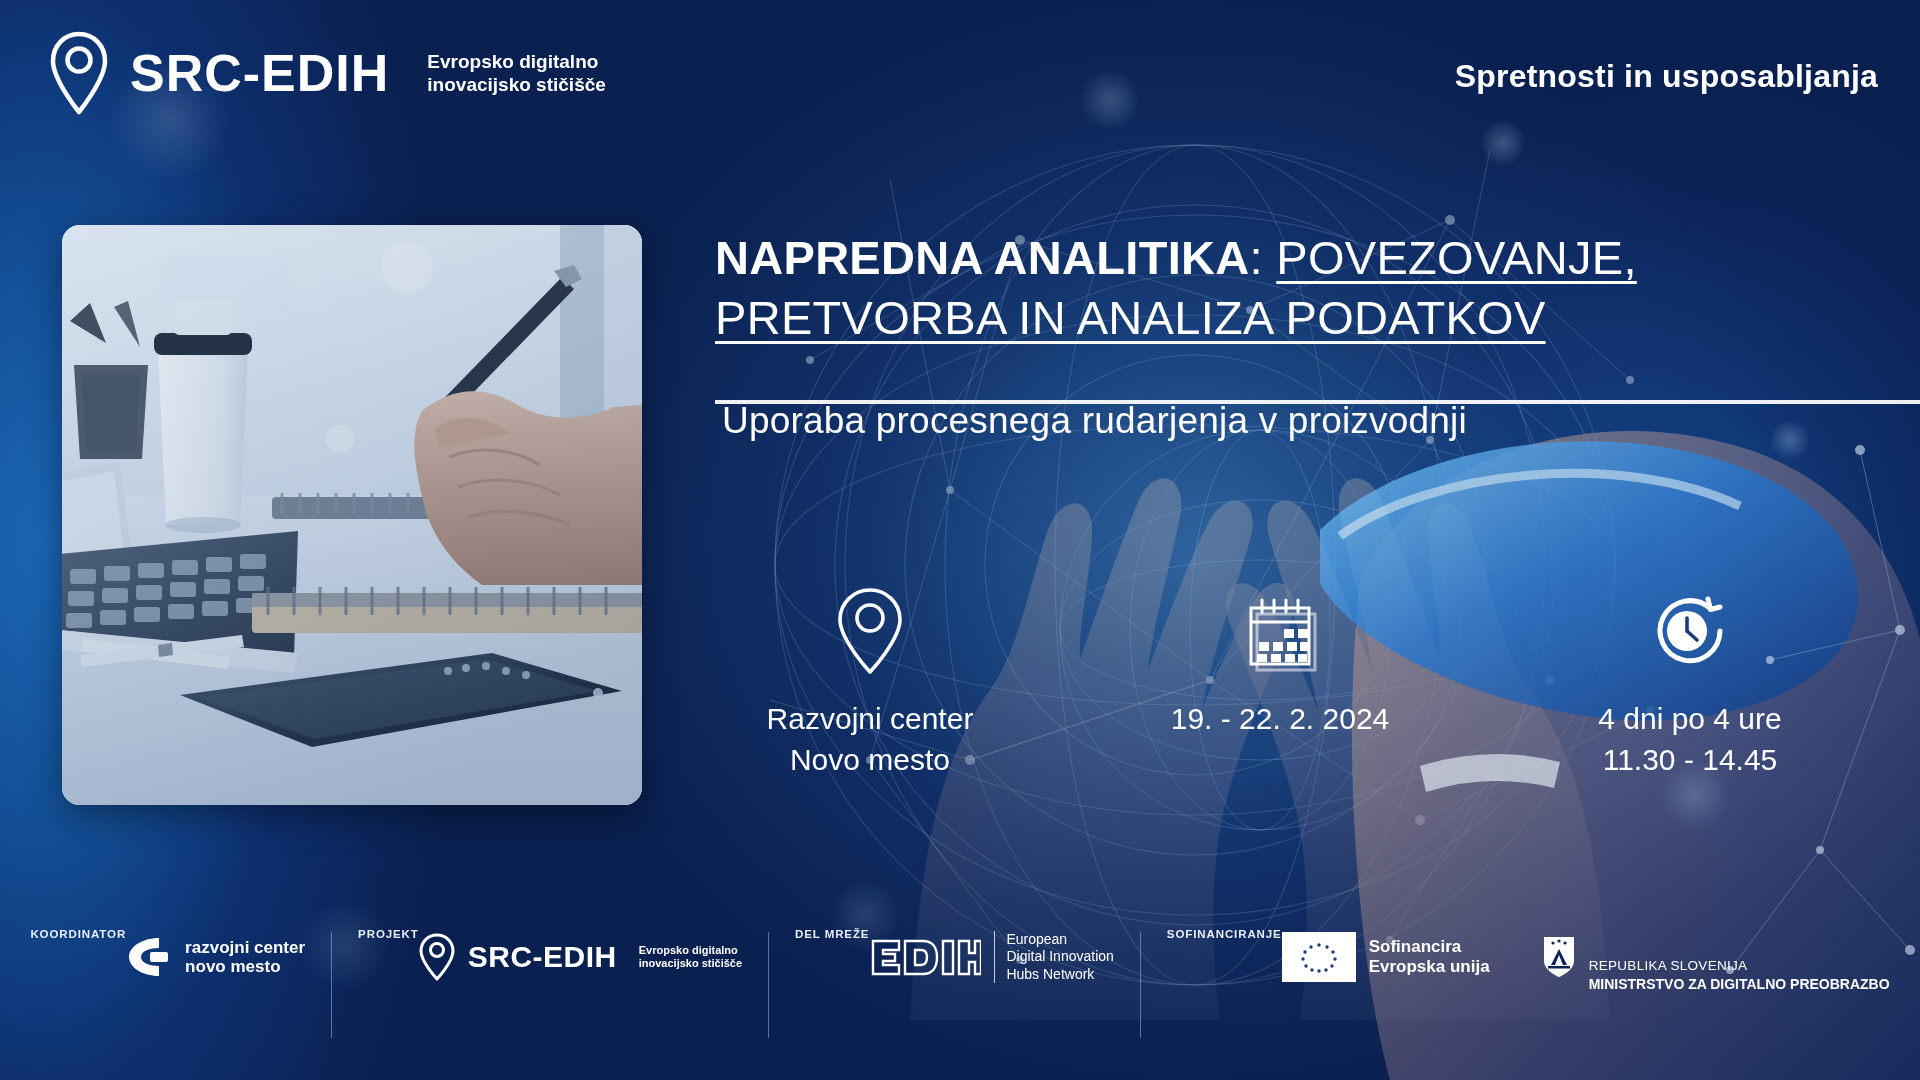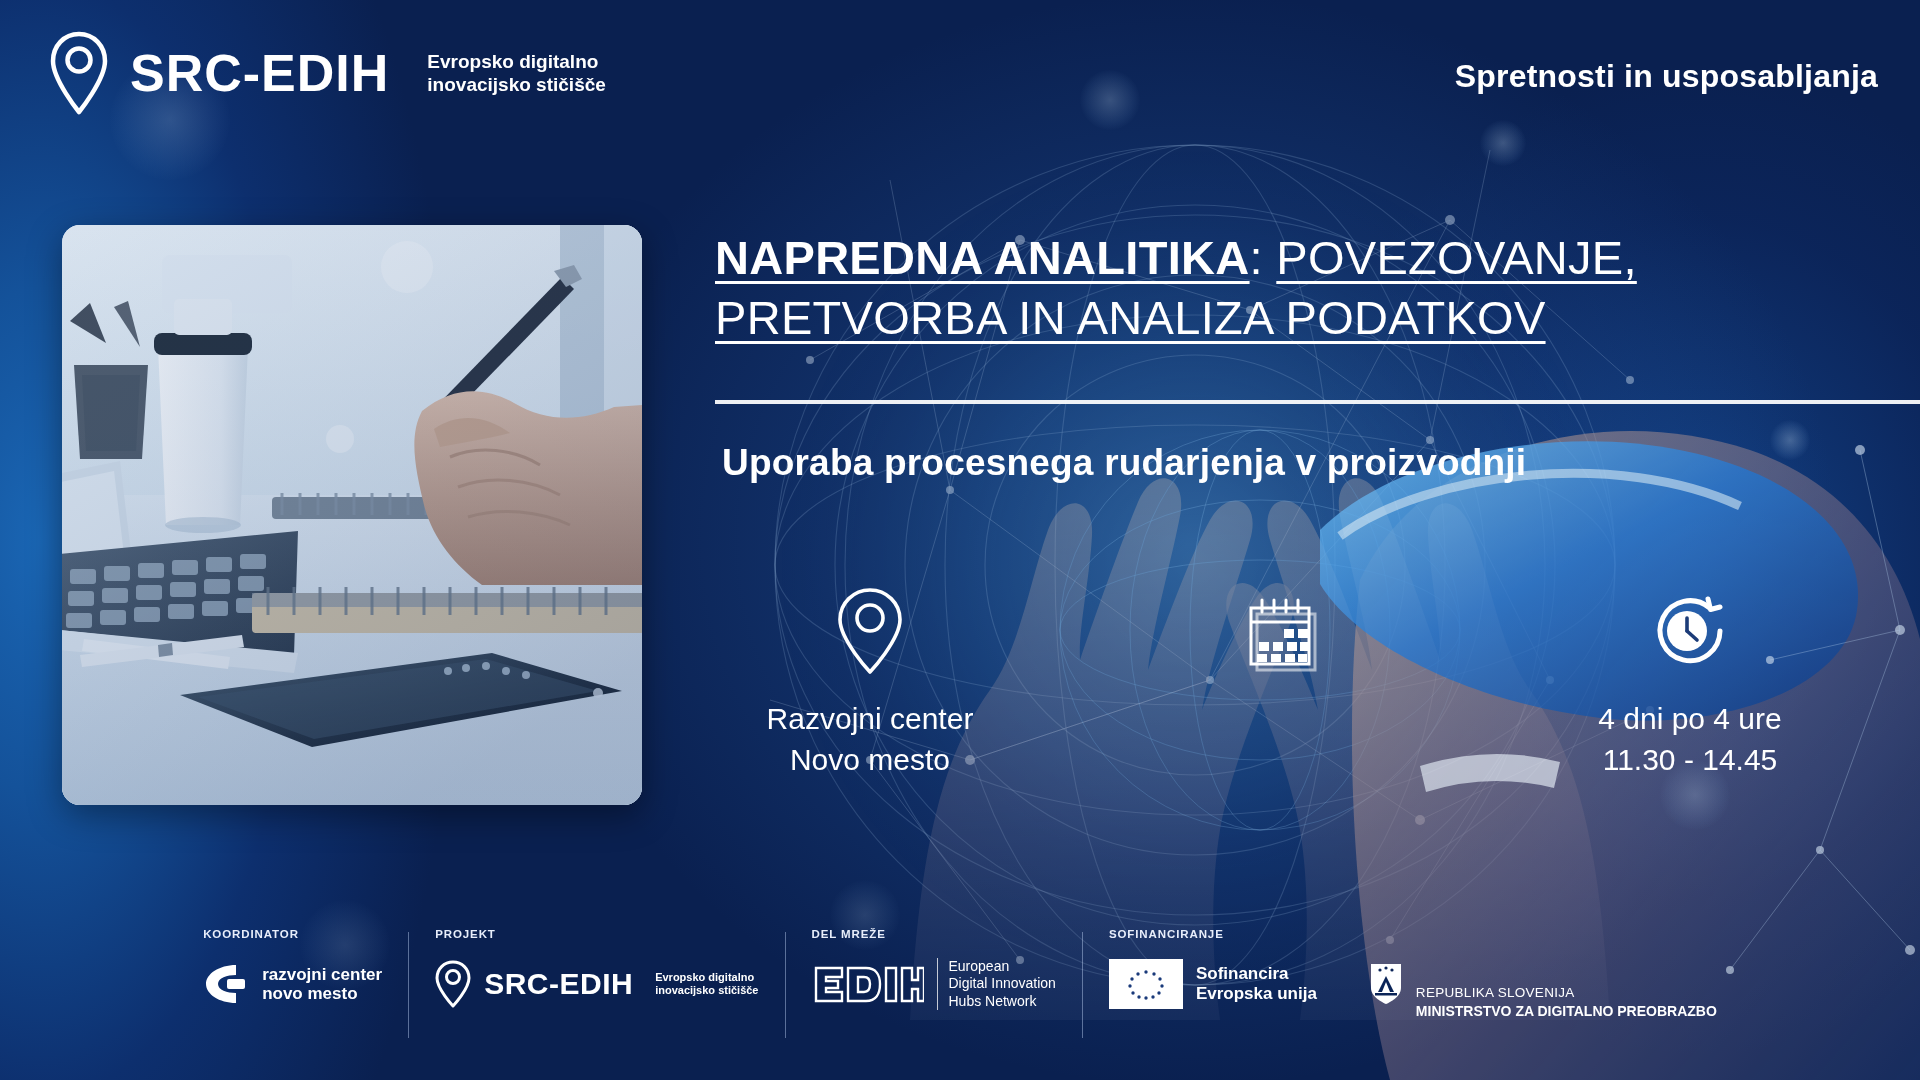--- a/index.html
+++ b/index.html
@@ -38,34 +38,34 @@
   .photo {
     position:absolute; left:62px; top:225px; width:580px; height:580px;
     border-radius:18px; overflow:hidden;
     box-shadow:0 10px 34px rgba(0,0,0,.38);
     background:linear-gradient(165deg,#dfe9f2 0%,#cfdeec 42%,#b9ccdf 100%);
   }
 
   
   .titlewrap { position:absolute; left:715px; top:228px; width:1200px; }
   h1.title { color:#fff; font-size:47px; line-height:1.28; letter-spacing:.3px; font-weight:400; }
-  h1.title .strong { font-weight:700; text-decoration:underline; text-decoration-thickness:3px; text-underline-offset:7px; }
+  h1.title .strong { font-weight:700; text-decoration-thickness:3px; text-underline-offset:7px; }
   h1.title .u { text-decoration:underline; text-decoration-thickness:3px; text-underline-offset:7px; }
   .rule { position:absolute; left:715px; top:400px; width:1205px; height:4px; background:rgba(255,255,255,.93); }
-  .subtitle { position:absolute; left:722px; top:442px; color:#fff; font-size:37px; font-weight:700; letter-spacing:.2px; }
+  .subtitle { position:absolute; left:722px; top:400px; color:#fff; font-size:37px; font-weight:400; letter-spacing:.2px; }
 
   
   .inforow { position:absolute; left:700px; top:585px; width:1160px; display:flex; justify-content:space-between; }
   .infocell { width:340px; display:flex; flex-direction:column; align-items:center; }
   .infoicon { height:92px; display:flex; align-items:center; justify-content:center; margin-bottom:22px; }
   .infoline { color:#fff; font-size:30px; line-height:1.35; text-align:center; }
 
   
   .footer { position:absolute; left:0; right:0; bottom:42px; height:110px; display:flex; align-items:flex-start; justify-content:center; gap:0; }
-  .fgroup { position:relative; display:flex; flex-direction:column; justify-content:flex-start; padding:0 26px; }
+  .fgroup { position:relative; display:flex; flex-direction:row; justify-content:flex-start; padding:0 26px; }
   .fcap { color:#e8eefb; font-size:11.5px; font-weight:700; letter-spacing:.9px; margin-bottom:13px; height:14px; }
   .frow { display:flex; align-items:center; gap:13px; height:58px; }
   .fsep { width:1px; align-self:stretch; margin-top:4px; background:rgba(190,210,245,.45); }
   .ftext { color:#fff; font-weight:700; font-size:17px; line-height:1.12; }
   .ftext small { display:block; font-weight:700; font-size:17px; }
   .edih-word { color:#fff; font-size:30px; font-weight:700; letter-spacing:.5px; line-height:1; }
   .edih-tag { color:#fff; font-size:11px; line-height:1.2; font-weight:600; padding-left:9px; border-left:0; }
   .hubs { color:#fff; font-size:14px; line-height:1.26; padding-left:11px; border-left:1px solid rgba(255,255,255,.75); }
   .euflag { width:74px; height:50px; background:#fff; display:block; }
   .eutext { color:#fff; font-size:17px; font-weight:700; line-height:1.2; }
@@ -396,20 +396,21 @@
               <rect x="36" y="54" width="10" height="9"></rect>
             <rect x="50" y="54" width="10" height="9"></rect>
               <rect x="63" y="54" width="8" height="9"></rect>
             <rect x="20" y="66" width="10" height="8"></rect>
               <rect x="34" y="66" width="10" height="8"></rect>
             <rect x="48" y="66" width="10" height="8"></rect>
               <rect x="61" y="66" width="9" height="8"></rect>
           </g>
         </svg>
       </div>
+      <div class="infoline">19. - 22. 2. 2024</div>
       <div class="infoline"></div>
     </div>
 
     <div class="infocell">
       <div class="infoicon">
         <svg width="88" height="88" viewBox="0 0 88 88">
           <path d="M74 44 A30 30 0 1 1 63 20.5" fill="none" stroke="#fff" stroke-width="5" stroke-linecap="round"></path>
           <path d="M62 12 L64.5 22.5 L74 20" fill="none" stroke="#fff" stroke-width="5" stroke-linecap="round" stroke-linejoin="round"></path>
           <circle cx="41" cy="44" r="20" fill="#fff"></circle>
           <g stroke="#1c3c78" stroke-width="3.6" stroke-linecap="round">

